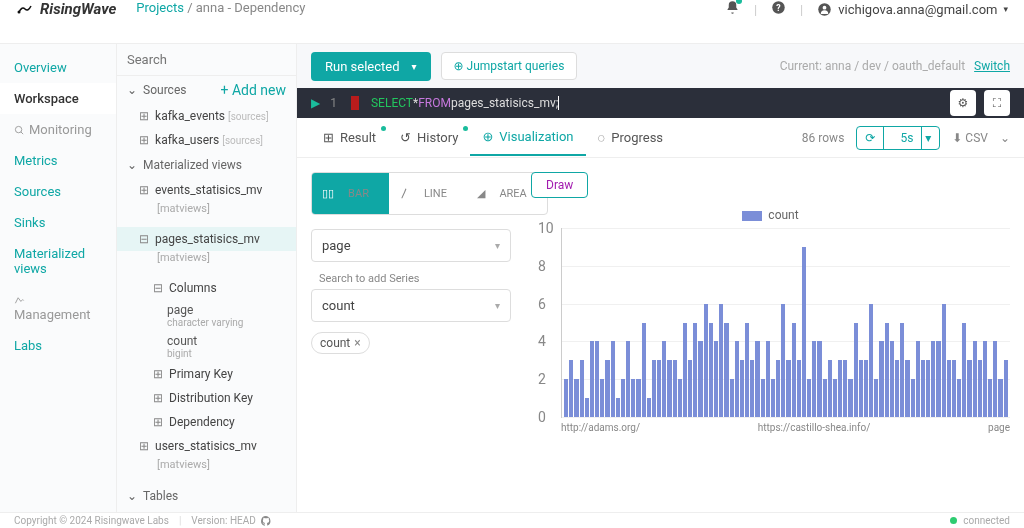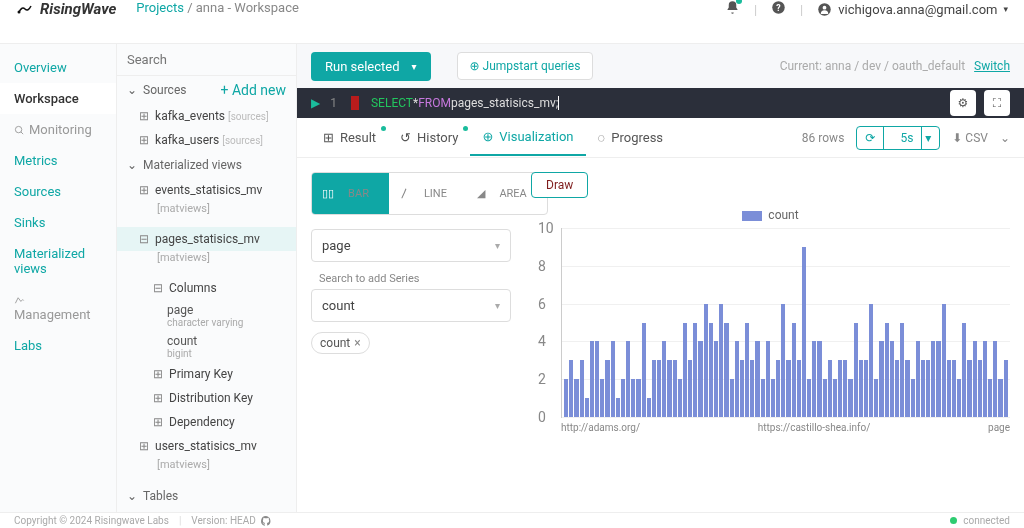--- a/index.html
+++ b/index.html
@@ -27,21 +27,21 @@
 .section-hdr .chev{margin-right:6px}
 .section-hdr .add{margin-left:auto;color:#0fa7a5;font-size:14px}
 .tree-item{display:flex;align-items:center;padding:5px 10px 5px 22px;font-size:12px;color:#444;cursor:pointer}
 .tree-item.sel{background:#e6f5f5}
 .tree-item .box{margin-right:6px;color:#888}
 .tree-sub{padding-left:40px;font-size:11px;color:#aaa;padding-bottom:12px}
 .tree-item2{padding-left:36px}
 .tree-col{padding:3px 10px 0 50px;font-size:12px;color:#555}
 .tree-col-type{padding:0 10px 3px 50px;font-size:10px;color:#aaa}
 .content{flex:1;display:flex;flex-direction:column;background:#f7f8fa;overflow:hidden}
-.toolbar{height:44px;display:flex;align-items:center;padding:0 14px;gap:26px}
+.toolbar{height:44px;display:flex;align-items:center;padding:0 14px;gap:10px}
 .btn-run{background:#0fa7a5;color:#fff;border:none;padding:7px 14px;border-radius:4px;font-size:13px;display:flex;align-items:center;gap:8px;cursor:pointer}
 .btn-run::after{content:"▾";font-size:10px;margin-left:4px}
 .btn-jump{background:#fff;border:1px solid #ddd;color:#0fa7a5;padding:6px 12px;border-radius:4px;font-size:12px;cursor:pointer}
 .toolbar-right{margin-left:auto;font-size:12px;color:#aaa}
 .toolbar-right .sw{color:#0fa7a5;text-decoration:underline;margin-left:6px;cursor:pointer}
 .editor{background:#2b2f3a;color:#ddd;font-family:Menlo,monospace;font-size:12px;padding:8px 14px;display:flex;align-items:center;position:relative}
 .editor .play{color:#1abc9c;margin-right:10px}
 .editor .ln{color:#888;margin-right:14px}
 .editor .kw{color:#c678dd}
 .editor .tbl{color:#ddd}
@@ -60,21 +60,21 @@
 .viz-controls{width:200px}
 .chart-type{display:inline-flex;border:1px solid #ddd;border-radius:4px;overflow:hidden;margin-bottom:14px}
 .chart-type span{padding:7px 10px;font-size:11px;color:#888;cursor:pointer;display:flex;align-items:center;gap:4px}
 .chart-type span.active{background:#0fa7a5;color:#fff}
 .field-label{font-size:11px;color:#888;margin:4px 0 4px 8px}
 .field-box{border:1px solid #ddd;border-radius:4px;padding:8px 10px;font-size:13px;color:#444;display:flex;align-items:center;cursor:pointer;margin-bottom:10px}
 .field-box::after{content:"▾";margin-left:auto;color:#aaa;font-size:10px}
 .chip{display:inline-flex;align-items:center;border:1px solid #ddd;border-radius:12px;padding:3px 8px;font-size:12px;color:#555}
 .chip::after{content:"×";margin-left:4px;color:#888}
 .chart-area{flex:1;position:relative}
-.draw-btn{border:1px solid #0fa7a5;color:#7f1d1d;background:#fff;padding:5px 14px;border-radius:4px;font-size:12px;cursor:pointer;margin-bottom:10px}
+.draw-btn{border:1px solid #0fa7a5;color:#a21caf;background:#fff;padding:5px 14px;border-radius:4px;font-size:12px;cursor:pointer;margin-bottom:10px}
 .legend{text-align:center;font-size:12px;color:#666;margin-bottom:6px}
 .legend::before{content:"";display:inline-block;width:20px;height:10px;background:#7b8ed8;margin-right:6px;vertical-align:middle}
 .plot{position:relative;height:190px;margin-left:30px;border-left:1px solid #ccc;border-bottom:1px solid #ccc}
 .ytick{position:absolute;left:-24px;font-size:14px;color:#888;transform:translateY(-50%)}
 .gridline{position:absolute;left:0;right:0;border-top:1px solid #f0f0f0}
 .bars{position:absolute;left:2px;right:2px;bottom:0;top:0;display:flex;align-items:flex-end;gap:1px}
 .bar{flex:1;background:#7b8ed8;min-width:3px}
 .xlabels{display:flex;justify-content:space-between;font-size:10px;color:#888;margin-left:30px;margin-top:4px}
 .footer{height:16px;display:flex;align-items:center;padding:0 14px;font-size:10px;color:#aaa;border-top:1px solid #eee}
 .footer .right{margin-left:auto;display:flex;align-items:center;gap:6px}
@@ -87,21 +87,21 @@
   <div class="logo">
     <svg width="18" height="18" viewBox="0 0 24 24" fill="none">
         <path d="M4 16 Q8 8 12 12 T20 8" stroke="#111" stroke-width="2" fill="none"></path>
         <circle cx="4" cy="16" r="2" fill="#111"></circle>
       </svg>
     <span>RisingWave</span>
   </div>
   <div class="breadcrumb">
     <span class="proj">Projects</span>
     <span> / </span>
-    <span>anna - Workspace</span>
+    <span>anna - Dependency</span>
   </div>
   <div class="topbar-right">
     <span class="bell"><svg width="15" height="15" viewBox="0 0 24 24" fill="#555">
           <path d="M12 2a6 6 0 00-6 6v4l-2 3v1h16v-1l-2-3V8a6 6 0 00-6-6zm0 20a2 2 0 002-2h-4a2 2 0 002 2z"></path>
         </svg></span>
     <span style="color:#ccc">|</span>
     <span><svg width="15" height="15" viewBox="0 0 24 24" fill="#555">
           <circle cx="12" cy="12" r="10"></circle>
           <text x="12" y="17" text-anchor="middle" fill="#fff" font-size="14" font-weight="bold">?</text>
         </svg></span>

